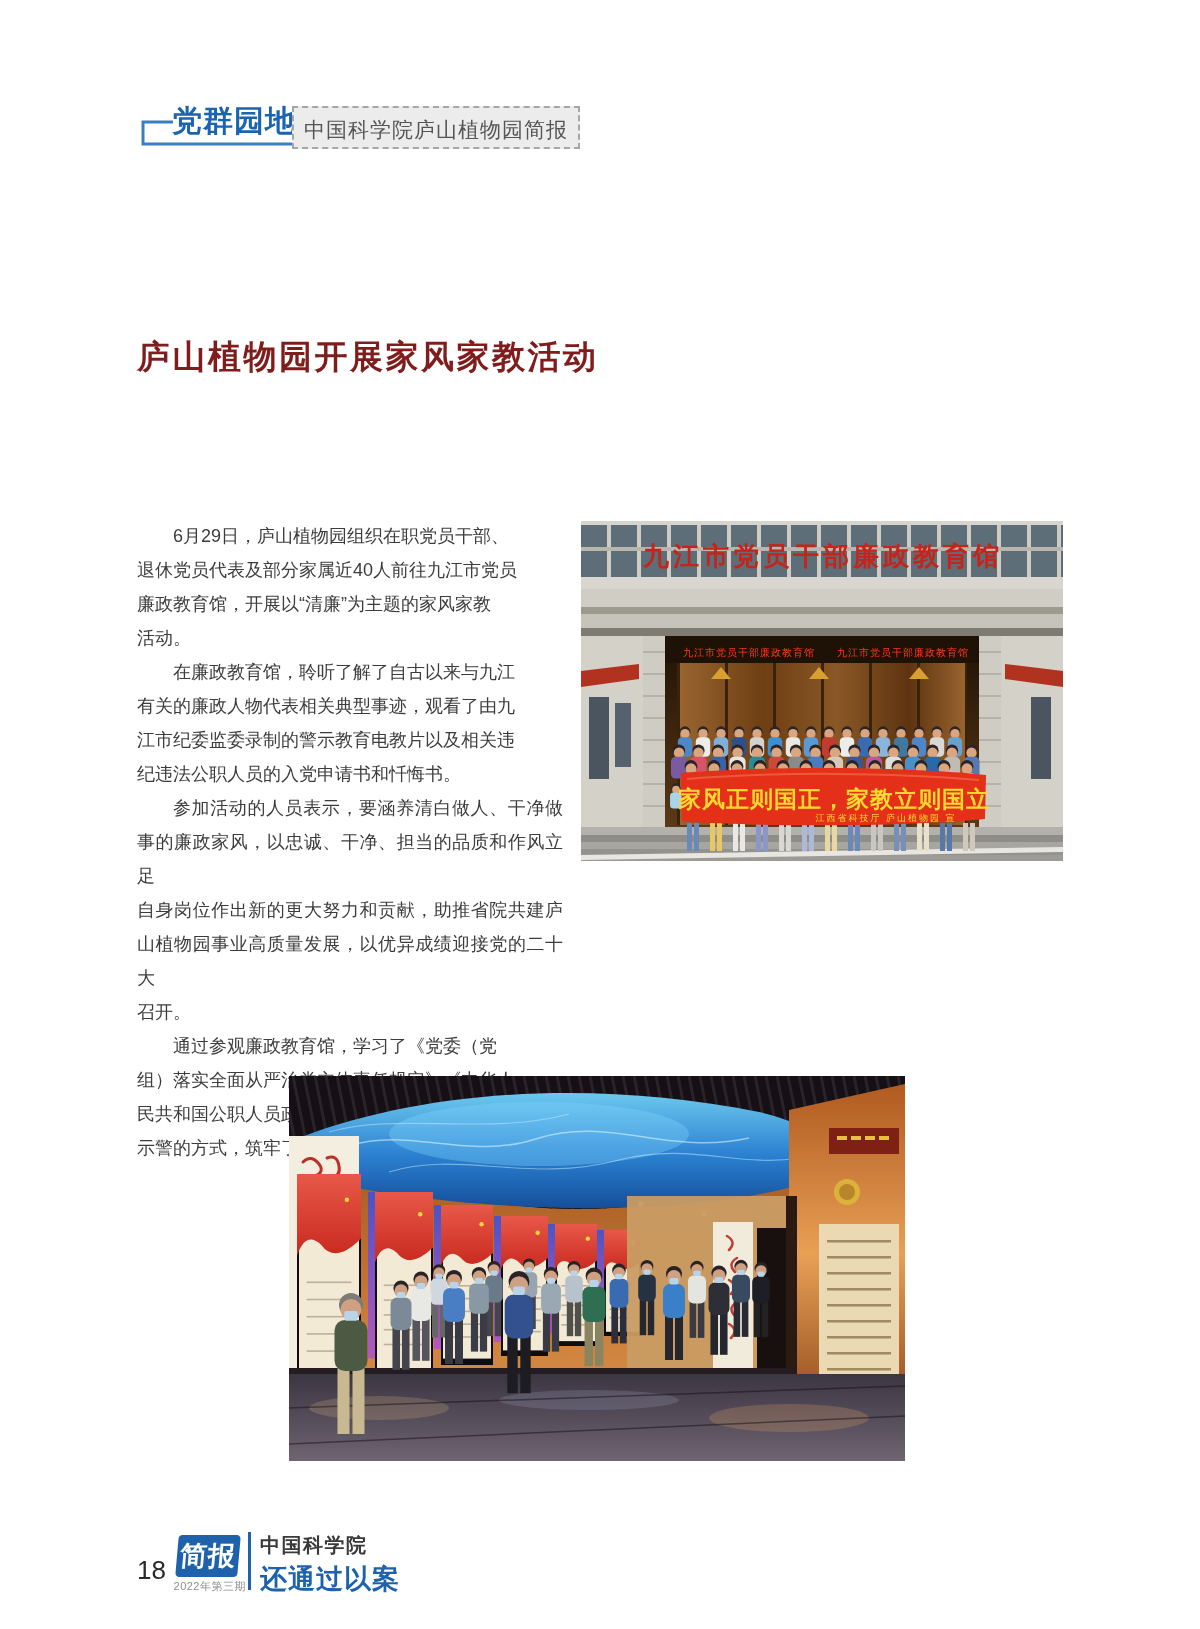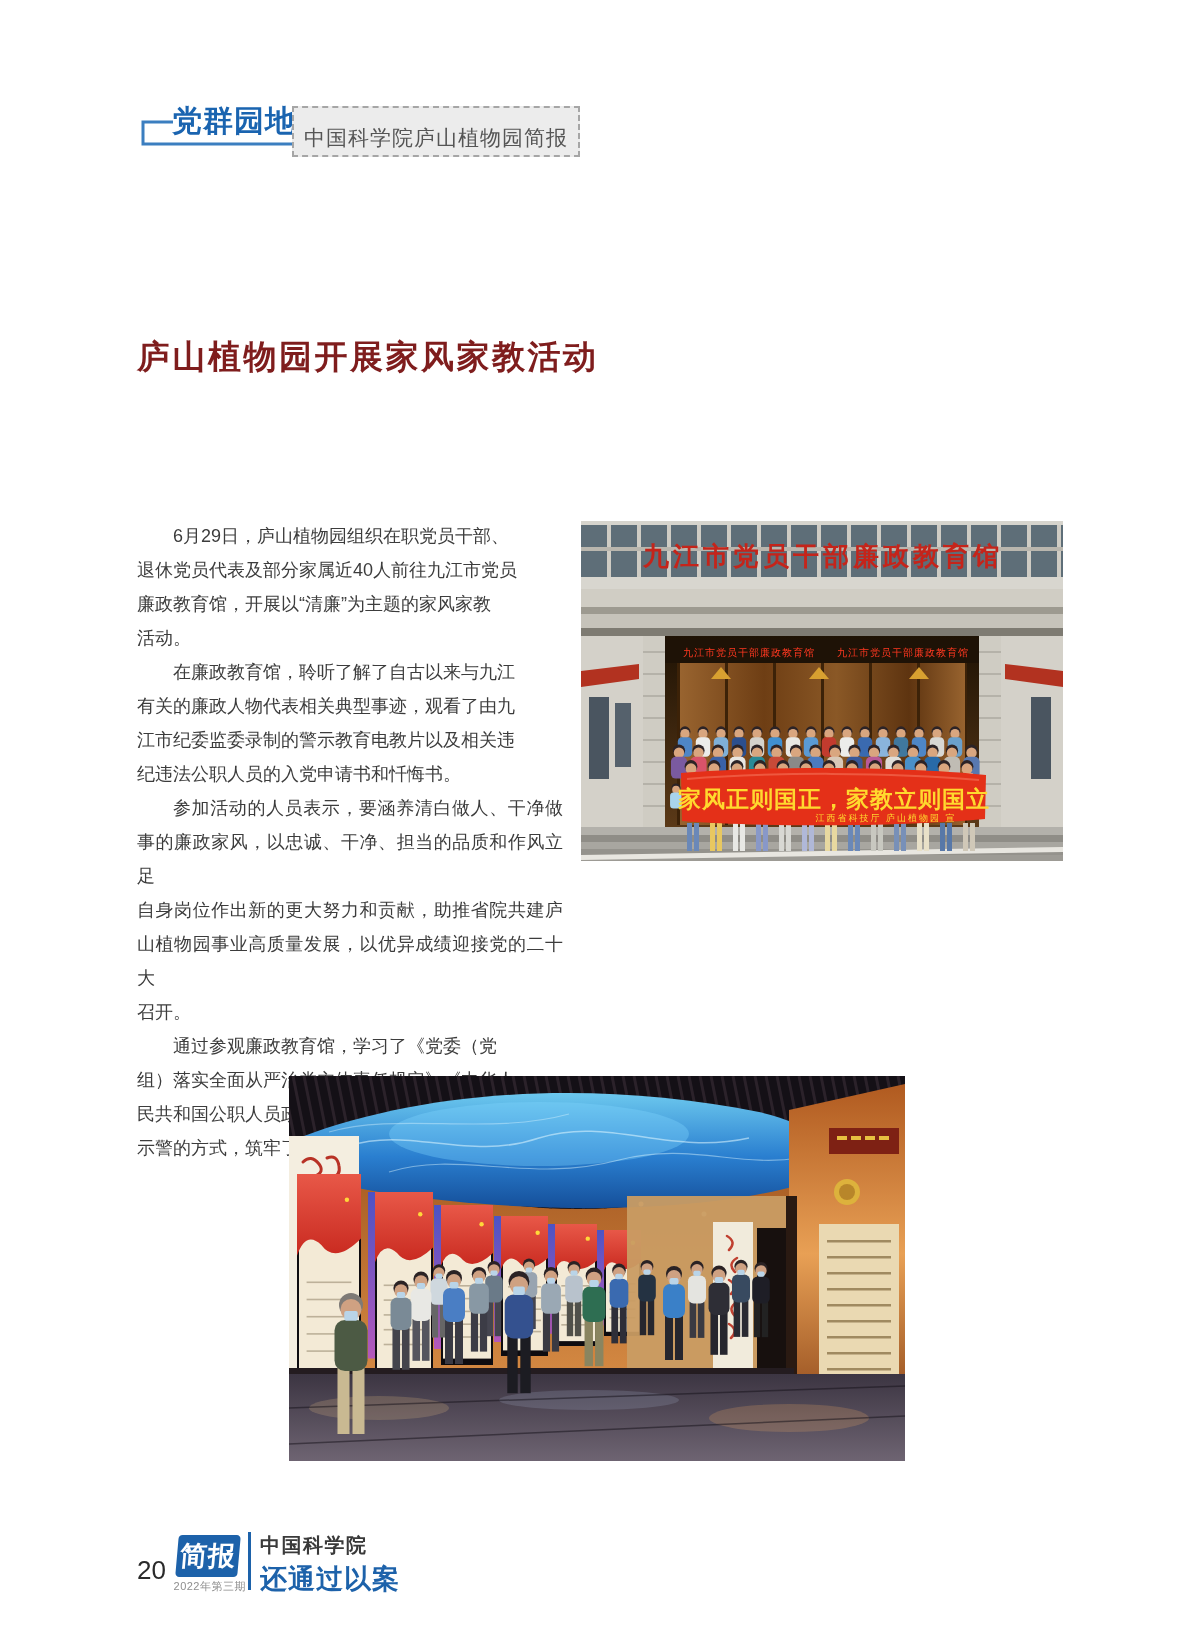--- a/index.html
+++ b/index.html
@@ -4,21 +4,21 @@
 <style>
   html,body{margin:0;padding:0;background:#ffffff;}
   #page{position:relative;width:1200px;height:1629px;background:#ffffff;overflow:hidden;
         font-family:"Liberation Sans",sans-serif;margin-top:29px;}
 
   
   #hdr-line{position:absolute;left:141px;top:88px;}
   #section-title{position:absolute;left:172px;top:72px;font-size:30px;font-weight:bold;
         color:#1a64b0;letter-spacing:1px;}
   #news-badge{position:absolute;left:292px;top:77px;font-size:21px;color:#555;
-        background:#ececec;border:2px dashed #a6a6a6;padding:16px 10px 3px 10px;letter-spacing:1px;}
+        background:#ececec;border:2px dashed #a6a6a6;padding:8px 10px 3px 10px;letter-spacing:1px;}
 
   
   #art-title{position:absolute;left:137px;top:306px;font-size:33px;font-weight:bold;
         color:#7f1d1d;letter-spacing:2.5px;}
   #body-text{position:absolute;left:137px;top:490px;width:926px;font-size:18px;
         line-height:34px;color:#3c3c3c;}
   .para{margin:0;text-indent:2em;white-space:pre-line;text-align:justify;}
   #photo1-float{float:right;width:482px;height:408px;margin:2px 0 32px 18px;}
   #photo1-float svg{display:block;}
 
@@ -659,21 +659,21 @@
           <rect x="48.5" y="292" width="12" height="66" fill="#c9b992"></rect>
           <rect x="63.5" y="292" width="12" height="66" fill="#c9b992"></rect>
           <rect x="45.5" y="244" width="33" height="51" rx="10.5" fill="#4c5a44"></rect>
           <circle cx="62" cy="229" r="12" fill="#7e7a76"></circle>
           <circle cx="62" cy="233.5" r="10.5" fill="#cfa182"></circle>
           <rect x="55.25" y="235" width="13.5" height="9.75" rx="2" fill="#b9d4e8"></rect>
         </g>
     </svg>
   </div>
 
-  <div id="page-num">20</div>
+  <div id="page-num">18</div>
   <div id="logo-box">简报</div>
   <div id="issue">2022年第三期</div>
   <div id="ft-divider"></div>
   <div id="org">
     <div id="org-l1">中国科学院</div>
     <div id="org-l2">还通过以案</div>
   </div>
 
 </div>
 

